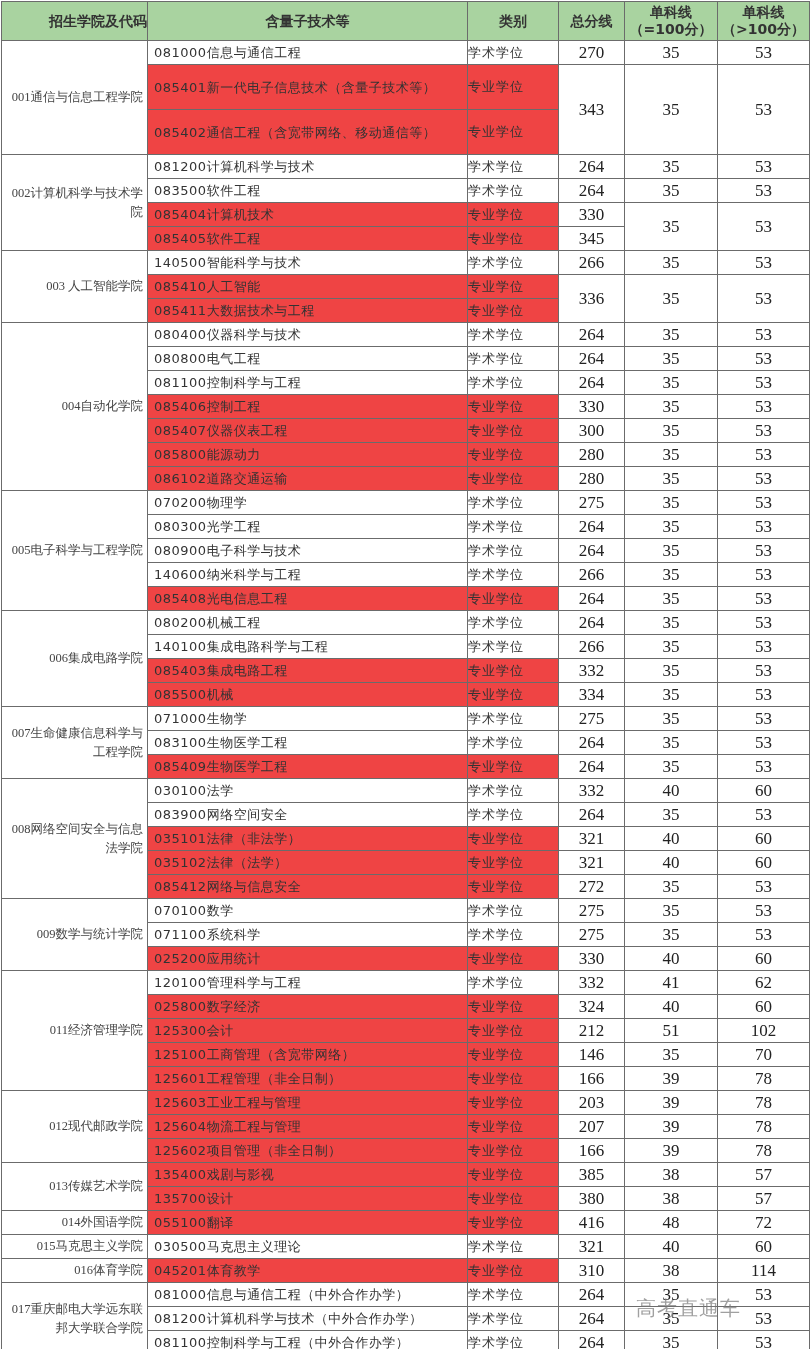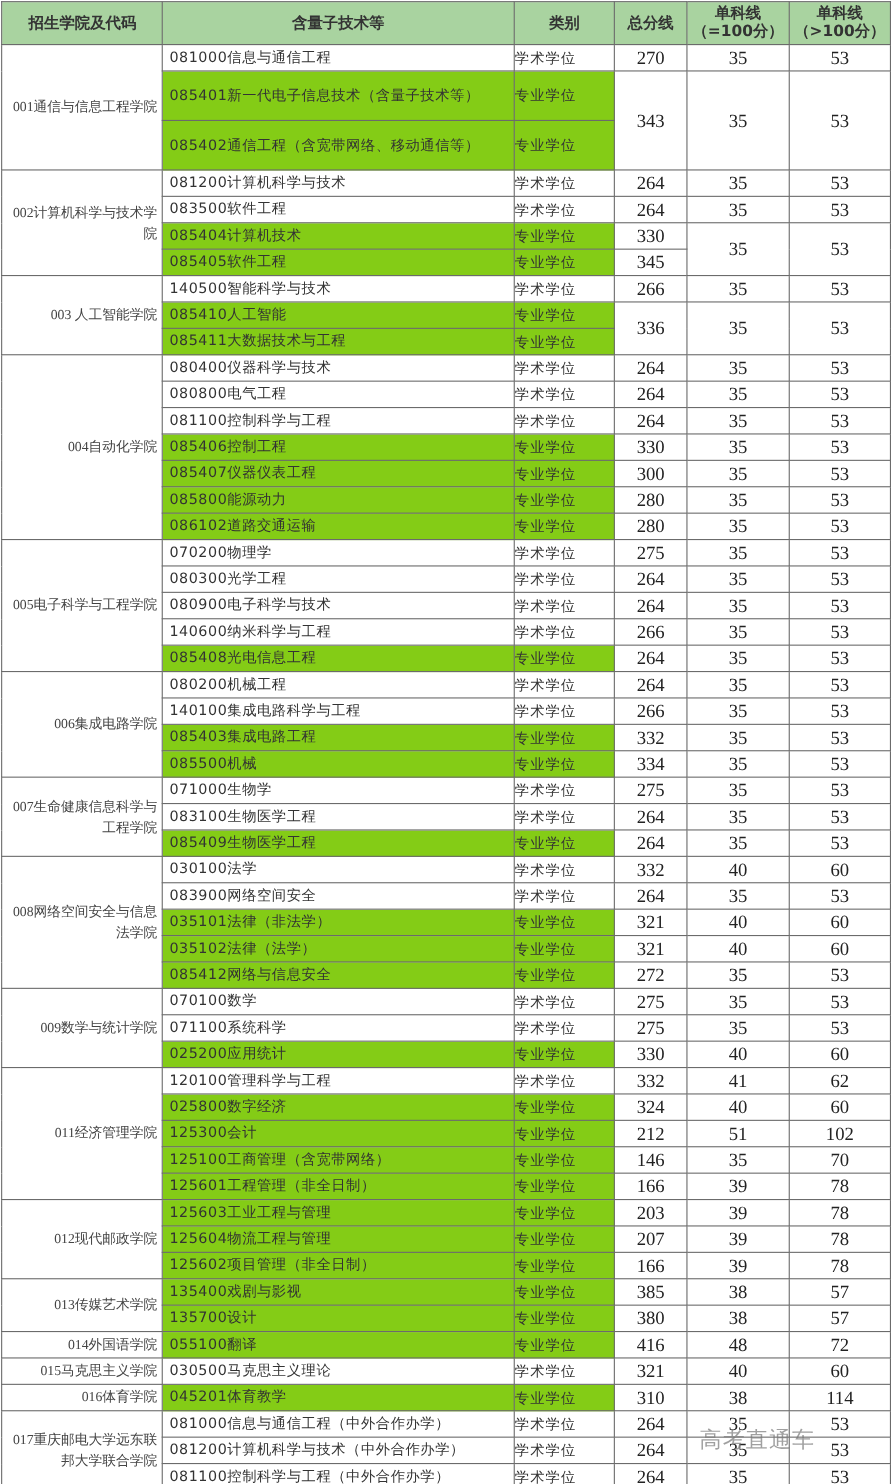--- a/index.html
+++ b/index.html
@@ -1,27 +1,27 @@
 <!DOCTYPE html>
 <html><head>
 <meta charset="utf-8">
 <style>
   html, body { margin: 0; padding: 0; background: #ffffff; }
   body { width: 811px; height: 1349px; position: relative; overflow: hidden;
          font-family: "DejaVu Serif", "Liberation Serif", serif; color: #222; }
   table { border-collapse: collapse; position: absolute; left: 1px; top: 1px; width: 808px; table-layout: fixed; }
   td, th { border: 1px solid #6b6b6b; padding: 0; }
   th { background: #a9d3a0; font-family: "DejaVu Sans", sans-serif; font-weight: bold; font-size: 14px; color: #333; height: 38px; line-height: 17px; text-align: center; }
-  th.left { text-align: left; padding-left: 24px; }
+  th.left { text-align: right; padding-left: 24px; }
   td { height: 23px; font-size: 13px; }
   td.college { font-family: Liberation Serif, serif; font-size: 12.5px; color: #444; padding-left: 8px; padding-right: 4px; vertical-align: middle; line-height: 19px; text-align: right; }
   td.major { font-family: "DejaVu Sans", sans-serif; font-size: 13px; color: #333; padding-left: 6px; letter-spacing: 0.5px; line-height: 17px; margin-top: 28px; }
   td.type { font-family: "DejaVu Sans", sans-serif; font-size: 13px; color: #333; letter-spacing: 1px; }
   td.num { font-family: "Liberation Serif", serif; font-size: 17px; text-align: center; color: #222; }
-  .hl { background: #84cc16; }
+  .hl { background: #ef4444; }
   .watermark { position: absolute; left: 636px; top: 1295px; font-family: "DejaVu Sans", sans-serif; font-size: 20px; color: rgba(120,120,120,0.7); letter-spacing: 1px; pointer-events: none; }
 </style>
 </head>
 <body>
 
 <table>
   <colgroup>
     <col style="width:146px">
       <col style="width:320px">
       <col style="width:91px">

